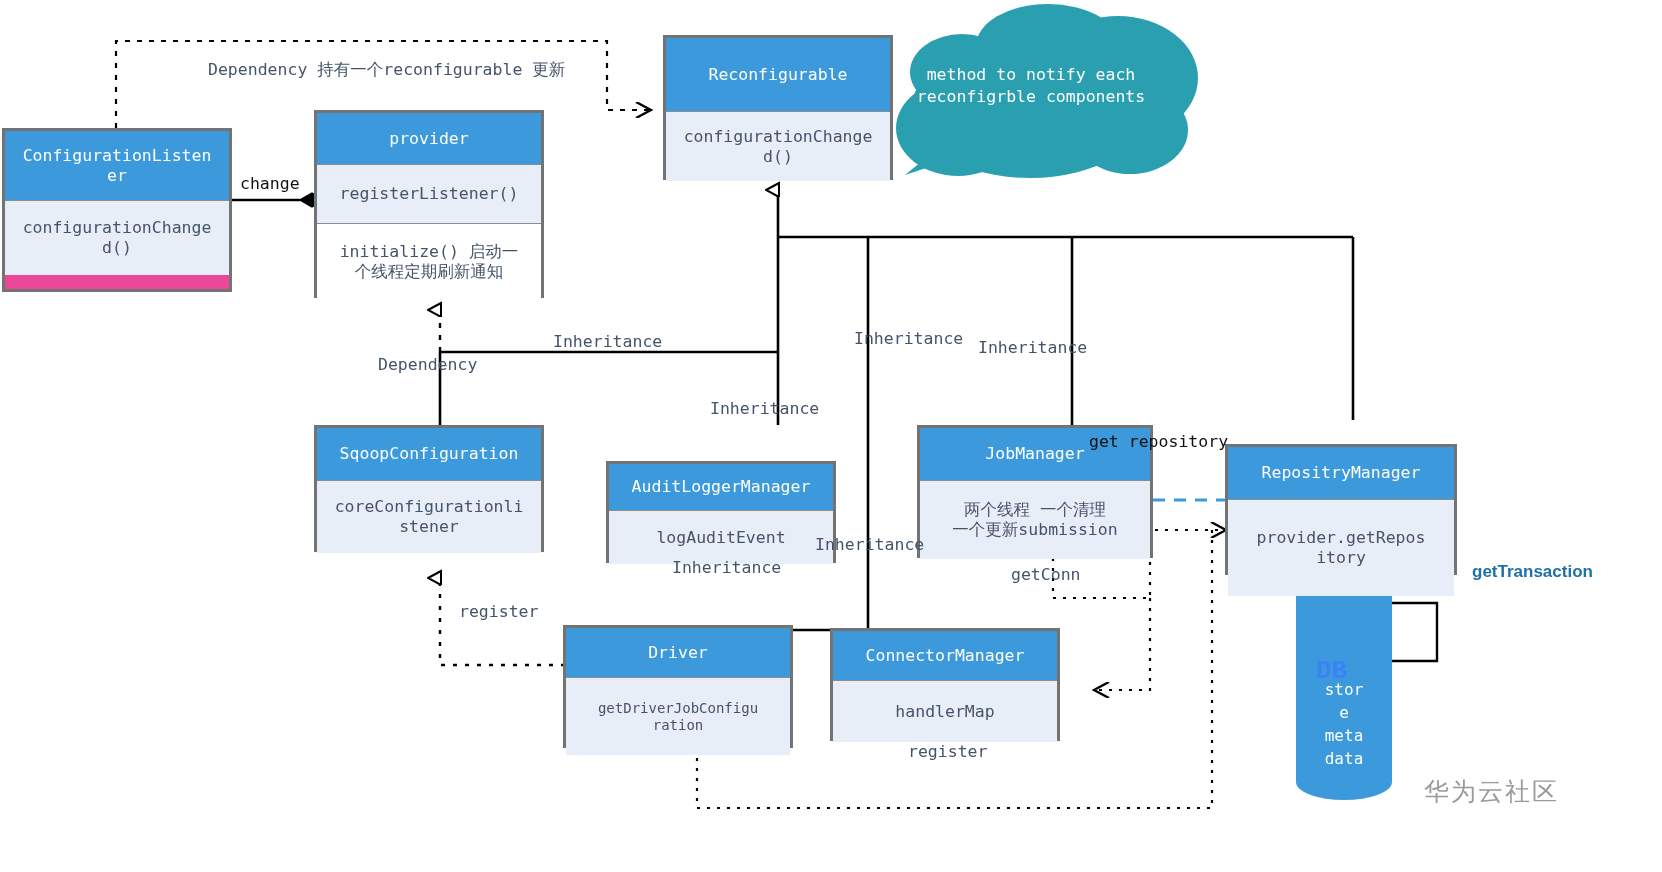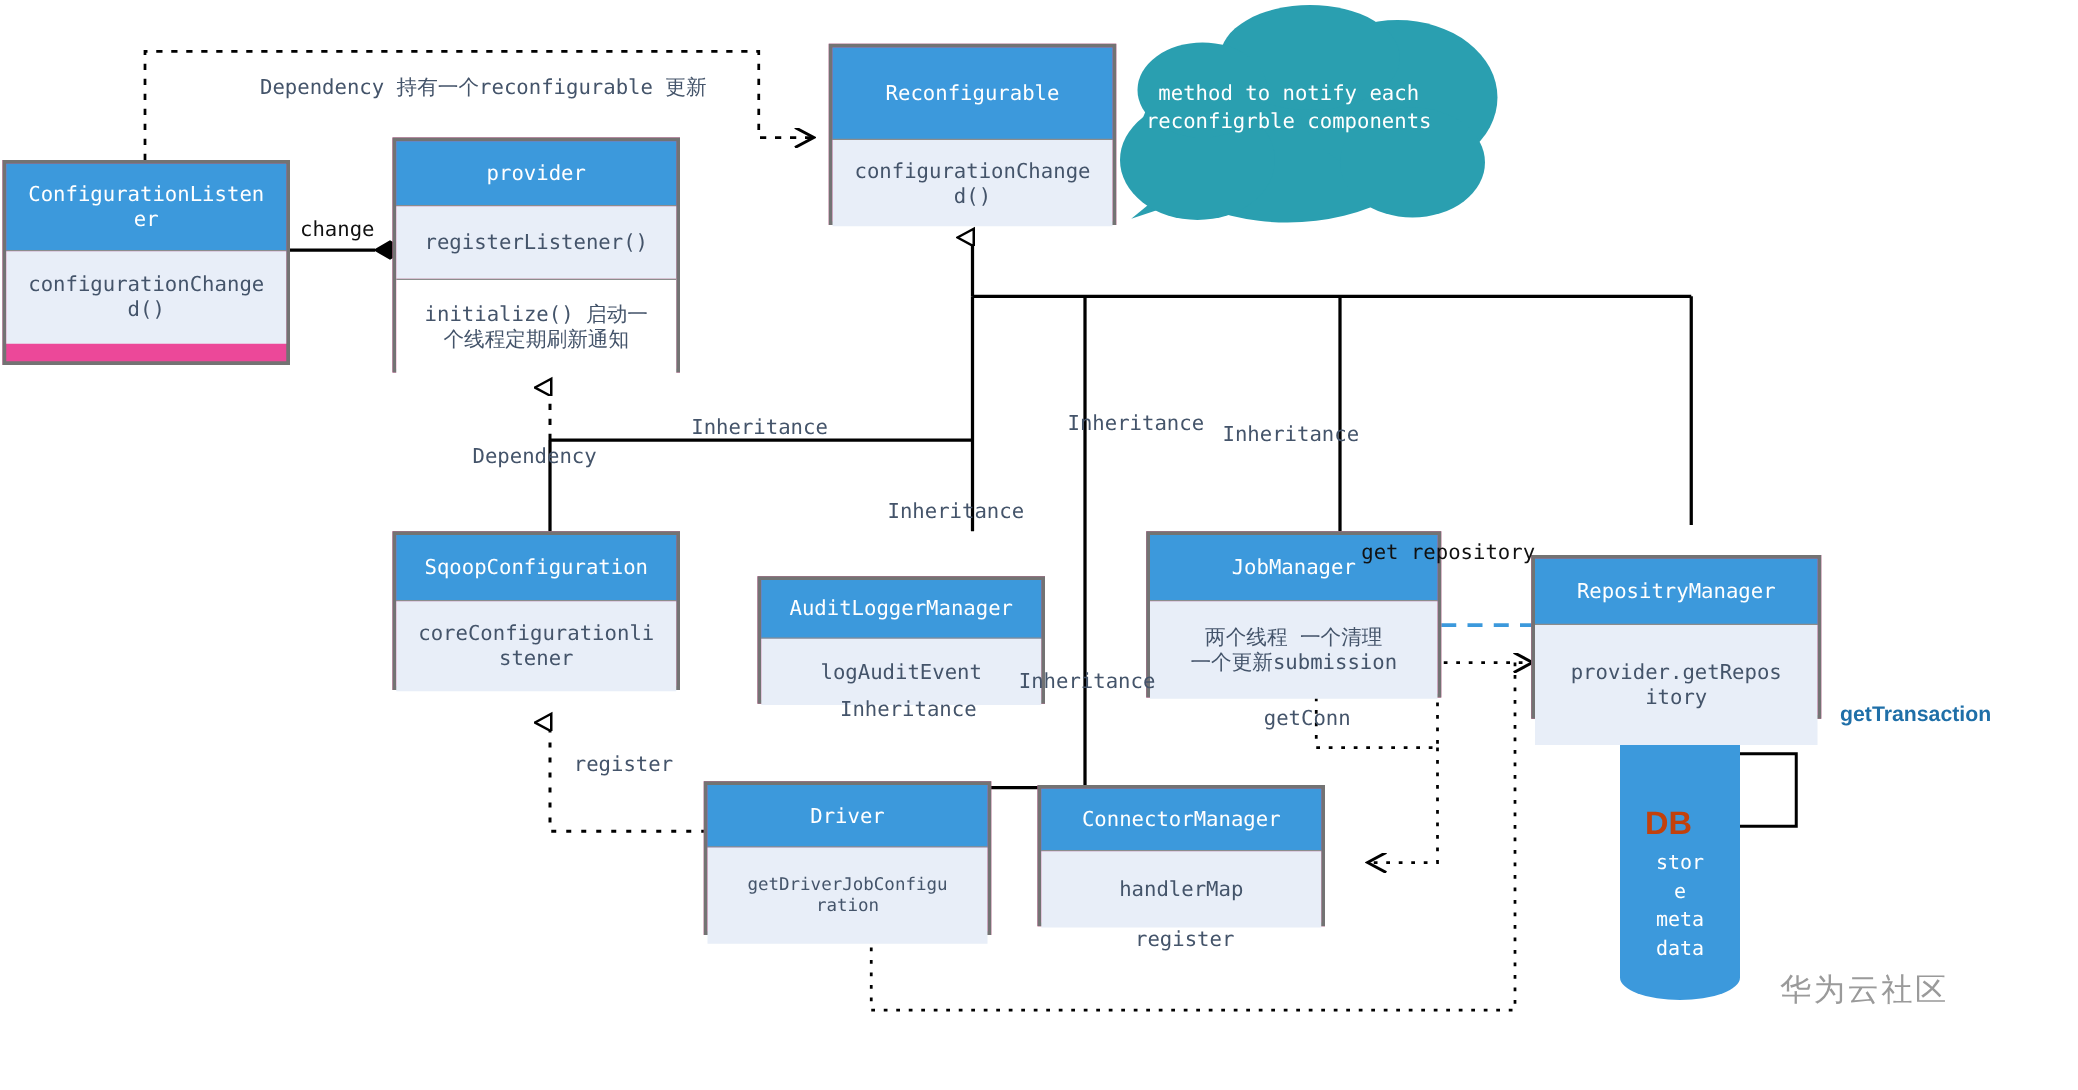--- a/index.html
+++ b/index.html
@@ -15,21 +15,21 @@
   .uml .row{background:#e8eef8;color:#44546a;text-align:center;
             box-sizing:border-box;display:flex;align-items:center;justify-content:center;
             line-height:1.2;padding:0 6px;}
   .uml .row.plain{background:#fff;border-top:1px solid #8c8c8c;}
   .lbl{position:absolute;color:#44546a;white-space:pre;line-height:1.2;}
   .lbl.black{color:#111;}
   .lbl.accent{color:#1f6fa8;font-family:"Liberation Sans",sans-serif;font-weight:bold;}
 
   .cloudtext{position:absolute;color:#fff;text-align:center;line-height:1.35;white-space:pre;}
   .dbtext{position:absolute;color:#fff;text-align:center;line-height:1.25;}
-  .dbtitle{position:absolute;color:#c2410c;font-family:Liberation Sans, sans-serif;font-weight:bold;}
+  .dbtitle{position:absolute;color:#3b82f6;font-family:Liberation Mono, monospace;font-weight:bold;margin-top:13px;}
   .watermark{position:absolute;color:#9a9a9a;font-family:"Liberation Sans",sans-serif;
              font-size:25px;letter-spacing:2px;}
 </style>
 </head>
 <body>
 
 <div id="canvas">
 
   <svg class="layer" viewBox="0 0 1662 872">
     <defs>

